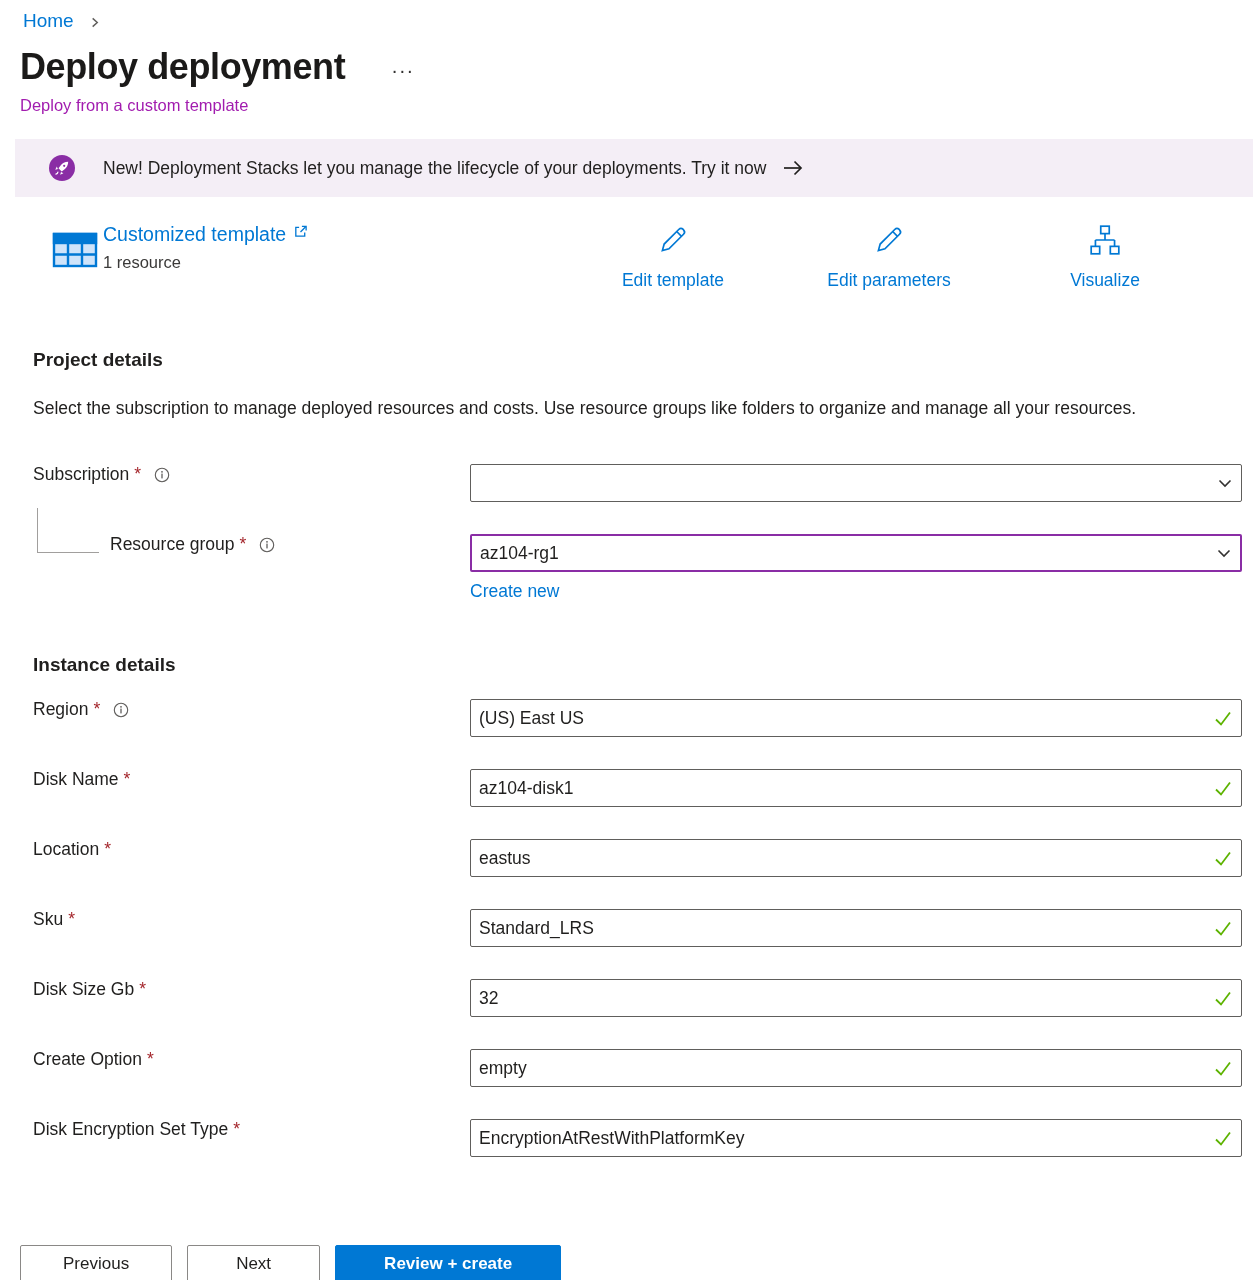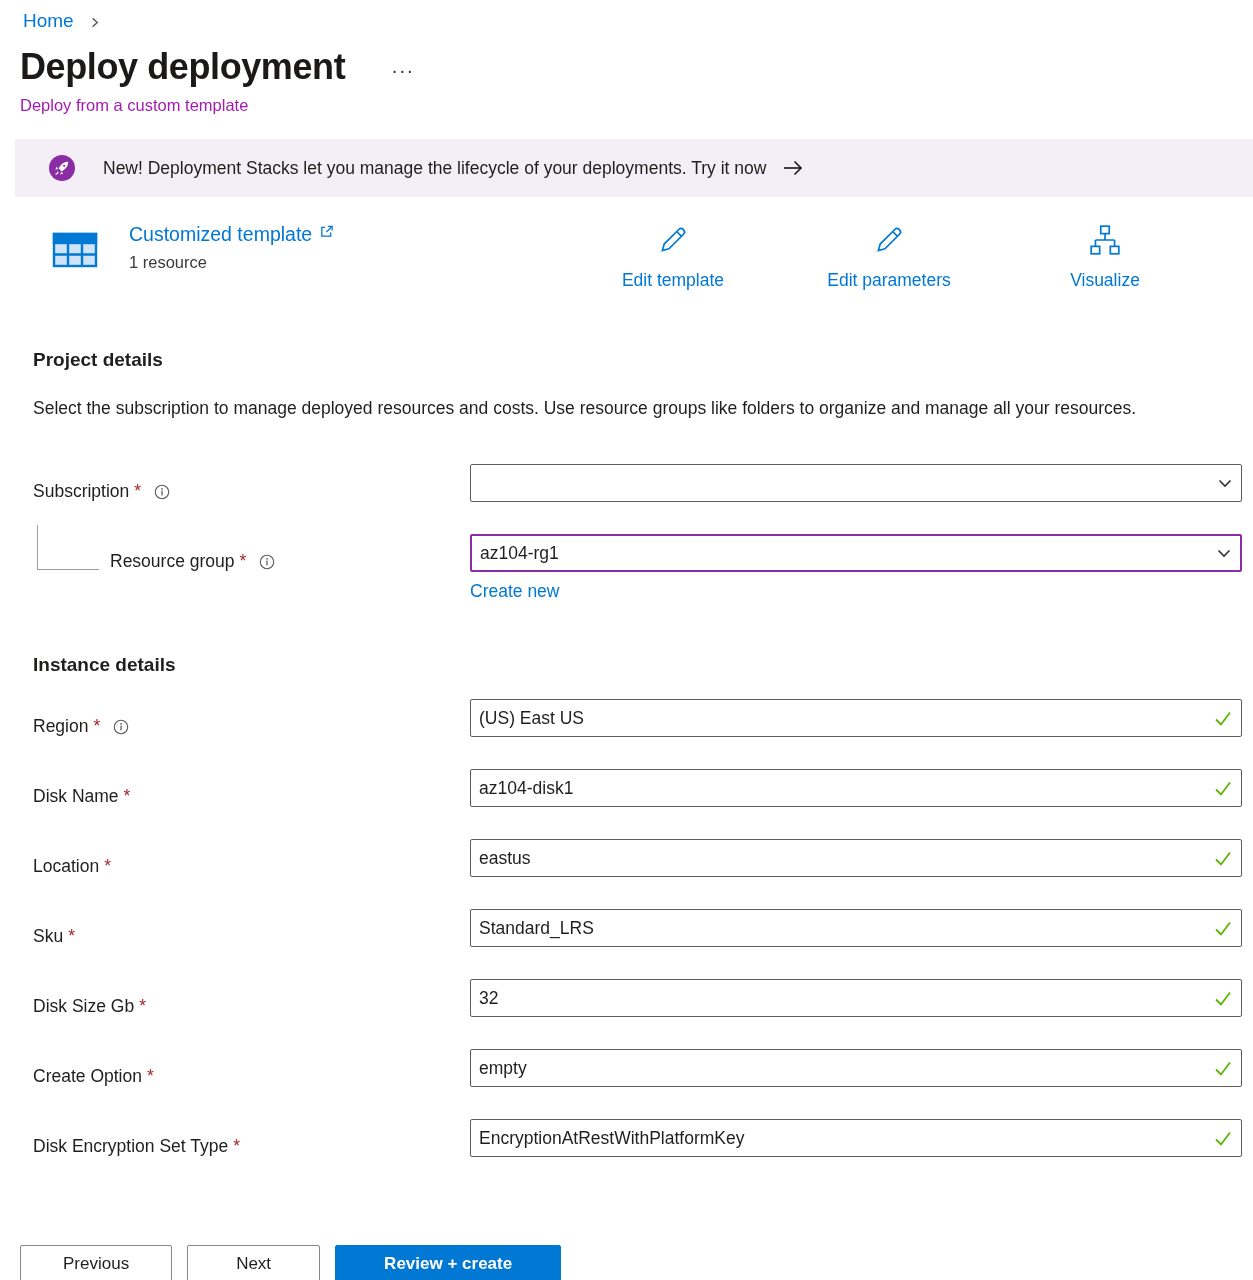--- a/index.html
+++ b/index.html
@@ -25,37 +25,37 @@
 
   
   .banner { margin:24px 0 0 15px; width:1238px; height:58px; background:#f4eef6;
             display:flex; align-items:center; padding-left:33px; }
   .banner-icon { flex:0 0 auto; display:inline-flex; }
   .banner-text { margin-left:27px; font-size:17.5px; color:#201f1e; }
   .banner-arrow { margin-left:16px; display:inline-flex; vertical-align:middle; }
 
   
   .template-row { display:flex; align-items:flex-start; margin:26px 24px 0 51px; }
-  .template-info { display:flex; gap:30px; }
+  .template-info { display:flex; gap:4px; }
   .template-icon { display:inline-flex; margin-top:3px; }
   .template-name-line { display:flex; align-items:center; gap:7px; cursor:pointer; }
   .template-name { color:#0078d4; font-size:19.5px; }
   .template-count { margin-top:7px; font-size:16.5px; color:#3b3a39; }
   .actions { margin-left:auto; display:flex; margin-right:16px; }
   .action { width:216px; display:flex; flex-direction:column; align-items:center; gap:9px; cursor:pointer; }
   .action-label { color:#0078d4; font-size:17.5px; }
 
   
   .section-heading { margin:58px 0 0 33px; font-size:19px; font-weight:700; color:#201f1e; }
   .section-heading.instance { margin-top:52px; }
   .project-desc { margin:22px 33px 0 33px; max-width:1148px; font-size:17.5px; line-height:31px; color:#201f1e; }
 
   
   .form { margin-top:40px; }
-  .form-row { display:flex; align-items:flex-end; margin:0 11px 32px 33px; }
+  .form-row { display:flex; align-items:flex-start; margin:0 11px 32px 33px; }
   .form-row.tight { margin-bottom:0; }
   .label-cell { width:437px; flex:0 0 437px; display:flex; align-items:center; position:relative; }
   .lbl { font-size:17.5px; color:#201f1e; }
   .req { color:#a4262c; font-size:17.5px; margin-left:5px; }
   .info { margin-left:13px; display:inline-flex; cursor:pointer; }
   .connector { position:absolute; left:4px; top:-26px; width:62px; height:45px;
                border-left:1px solid #a19f9d; border-bottom:1px solid #a19f9d; }
   .rg-indent { margin-left:77px; }
   .field { flex:1; height:38px; background:#fff; border:1px solid #605e5c; border-radius:2px;
            display:flex; align-items:center; padding:0 8px; font-size:17.5px; cursor:pointer; }

